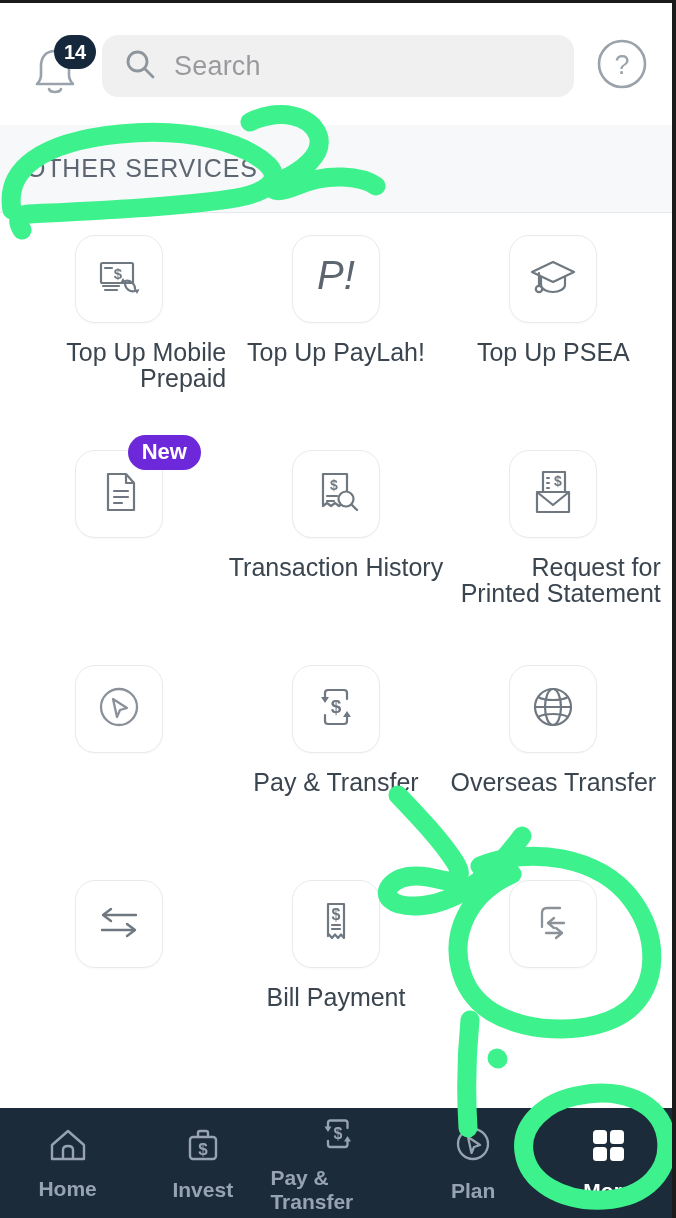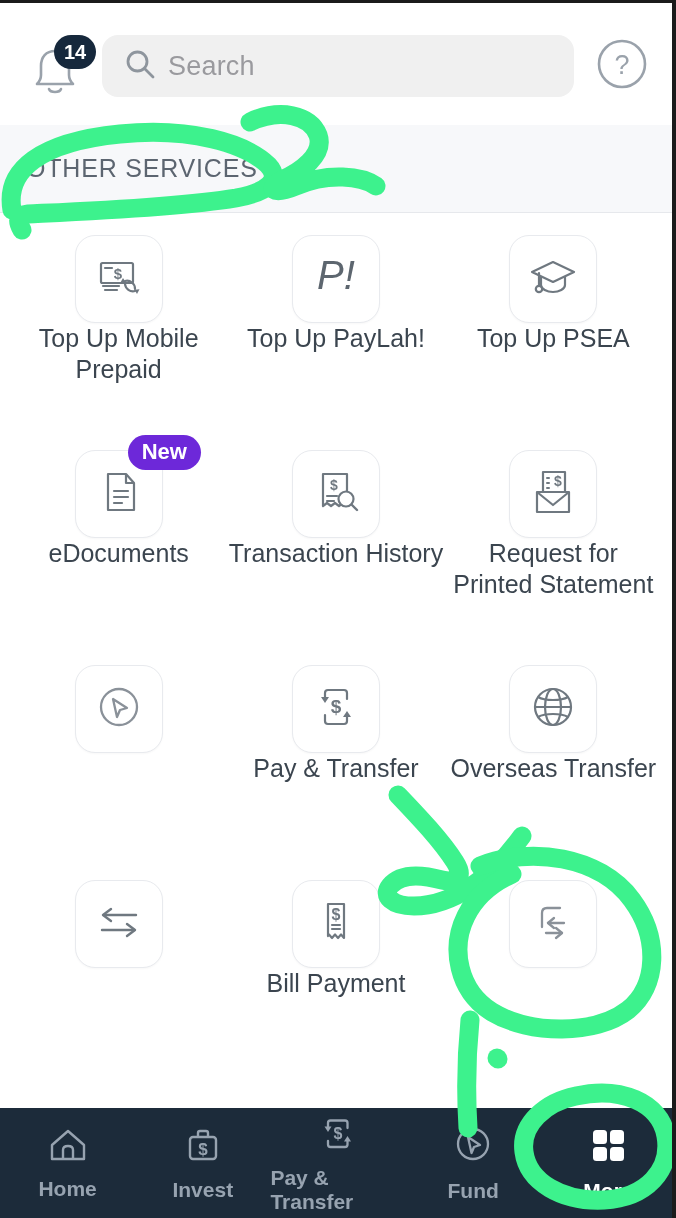--- a/index.html
+++ b/index.html
@@ -41,21 +41,21 @@
     background:#16283c; color:#ffffff;
     border-radius:18px;
     font-size:20px; font-weight:bold;
     display:flex; align-items:center; justify-content:center;
     padding:0 7px;
   }
   .search-bar {
     flex:1 1 auto; height:62px;
     background:#f0f0f0; border-radius:16px;
     display:flex; align-items:center;
-    padding:0 22px; gap:12px;
+    padding:0 22px; gap:18px;
   }
   .search-placeholder {
     font-size:27px; color:#9a9a9e; letter-spacing:.2px;
   }
   .help-btn { flex:0 0 auto; width:64px; display:flex; justify-content:center; }
 
   
   #section-band {
     position:absolute; top:125px; left:0; width:672px; height:88px;
     background:#f7f8fa;
@@ -82,23 +82,23 @@
   }
   .tile {
     position:relative;
     width:88px; height:88px;
     border:1px solid #e8eaee; border-radius:20px;
     background:#ffffff;
     display:flex; align-items:center; justify-content:center;
     box-shadow:0 1px 2px rgba(0,0,0,.03);
   }
   .cell .label {
-    margin-top:0;
-    font-size:25px; line-height:31px;
-    color:#3b454f; text-align:center;
+    margin-top:16px;
+    font-size:25px; line-height:26px;
+    color:#3b454f; text-align:right;
     max-width:215px;
   }
   .new-badge {
     position:absolute; top:-16px; left:52px;
     background:#6d28d9; color:#ffffff;
     font-size:22px; font-weight:bold;
     border-radius:20px;
     padding:4px 14px 5px 14px;
     z-index:5;
     white-space:nowrap;
@@ -223,21 +223,20 @@
         <span>
           <svg width="46" height="52" viewBox="0 0 46 52">
             <path d="M12 8 L30 8 L38 17 L38 44 L12 44 Z" fill="none" stroke="#6f7880" stroke-width="2.2" stroke-linejoin="round"></path>
             <path d="M30 8 L30 17 L38 17" fill="none" stroke="#6f7880" stroke-width="2.2" stroke-linejoin="round"></path>
             <line x1="18" y1="25" x2="32" y2="25" stroke="#6f7880" stroke-width="2.2" stroke-linecap="round"></line>
             <line x1="18" y1="31" x2="32" y2="31" stroke="#6f7880" stroke-width="2.2" stroke-linecap="round"></line>
             <line x1="18" y1="37" x2="26" y2="37" stroke="#6f7880" stroke-width="2.2" stroke-linecap="round"></line>
           </svg>
         </span>
       </div>
-      <div class="label">eDocuments</div>
     </div>
 
 
     <div class="cell">
       <div class="tile">
         <span>
           <svg width="52" height="52" viewBox="0 0 52 52">
             <path d="M13 8 L37 8 L37 40 L33 37 L29 40 L25 37 L21 40 L17 37 L13 40 Z" fill="none" stroke="#6f7880" stroke-width="2.2" stroke-linejoin="round"></path>
             <text x="24" y="24" text-anchor="middle" font-family="Liberation Sans, sans-serif" font-size="14" font-weight="bold" fill="#6f7880">$</text>
             <line x1="17" y1="30" x2="27" y2="30" stroke="#6f7880" stroke-width="2.2" stroke-linecap="round"></line>
@@ -388,21 +387,21 @@
       <span class="nav-label">Pay &amp; Transfer</span>
     </div>
 
     <div class="nav-item">
       <span>
         <svg width="44" height="44" viewBox="0 0 44 44">
           <circle cx="22" cy="21" r="15" fill="none" stroke="#97a3b0" stroke-width="2.3"></circle>
           <path d="M17 14 L29 22 L23 24 L20.5 30 Z" fill="none" stroke="#97a3b0" stroke-width="2.3" stroke-linejoin="round"></path>
         </svg>
       </span>
-      <span class="nav-label">Fund</span>
+      <span class="nav-label">Plan</span>
     </div>
 
     <div class="nav-item active">
       <span>
         <svg width="44" height="44" viewBox="0 0 44 44">
           <rect x="7" y="7" width="14" height="14" rx="3.5" fill="#ffffff"></rect>
           <rect x="24" y="7" width="14" height="14" rx="3.5" fill="#ffffff"></rect>
           <rect x="7" y="24" width="14" height="14" rx="3.5" fill="#ffffff"></rect>
           <rect x="24" y="24" width="14" height="14" rx="3.5" fill="#ffffff"></rect>
         </svg>

